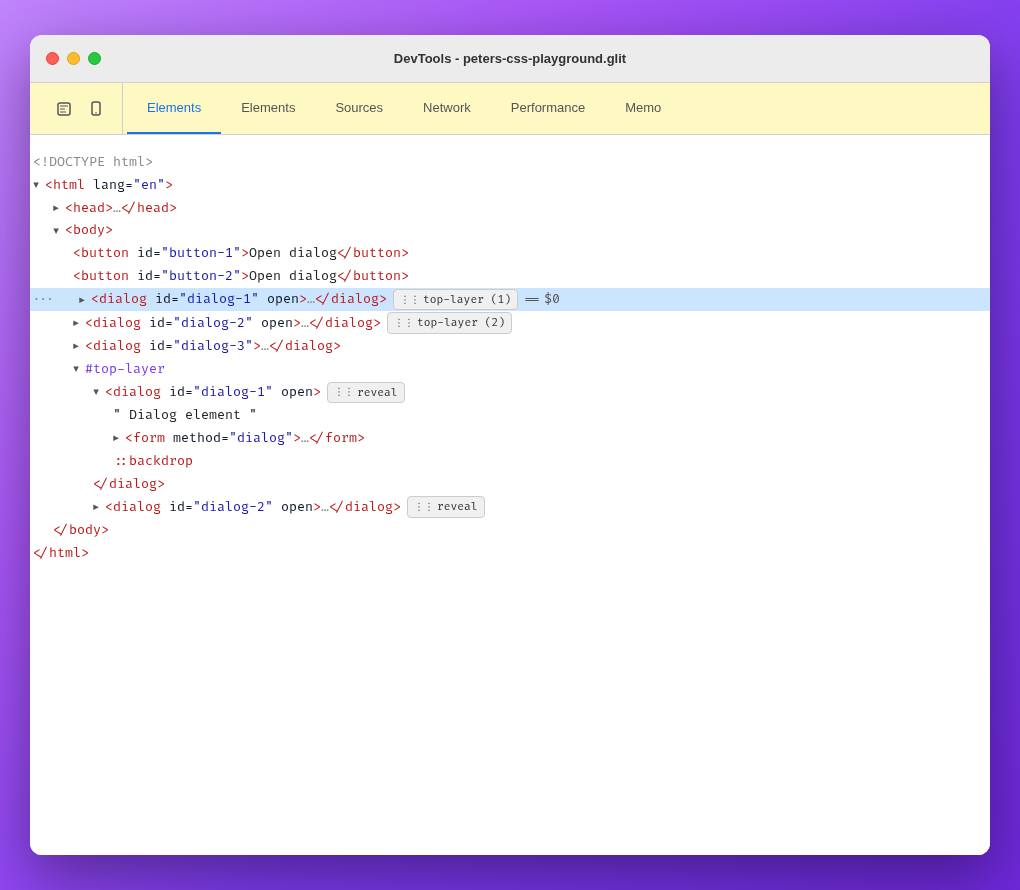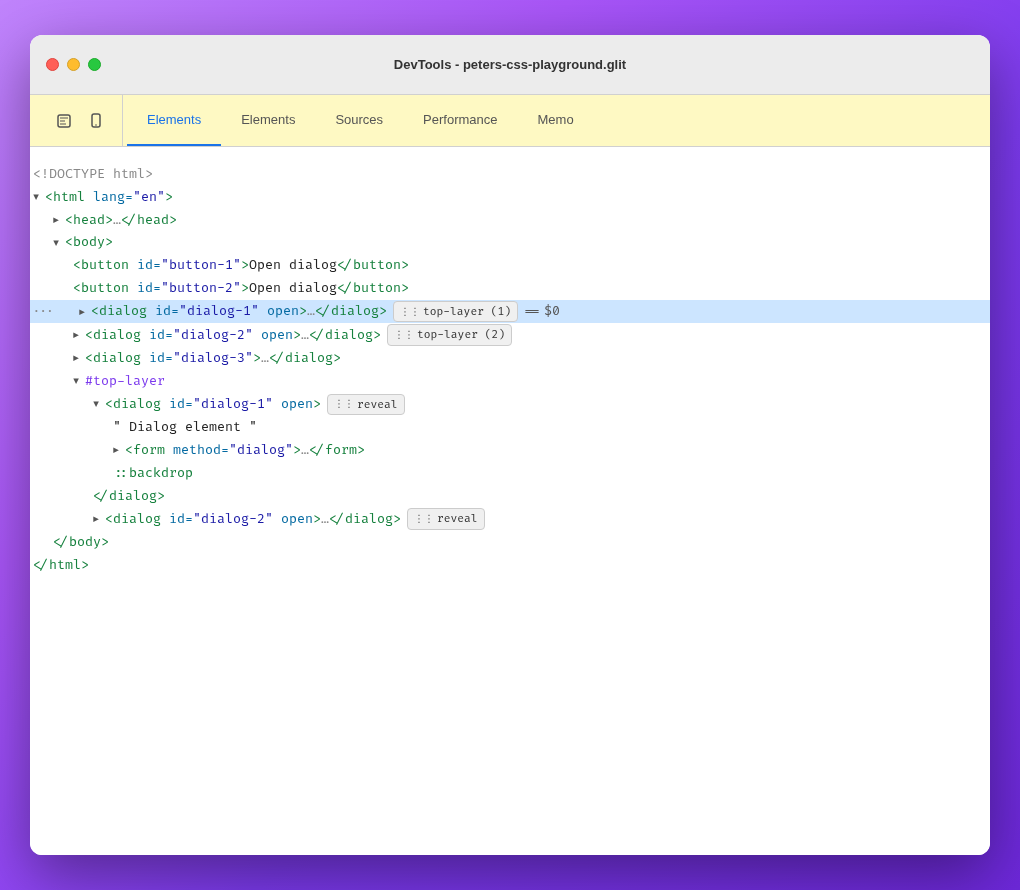--- a/index.html
+++ b/index.html
@@ -19,21 +19,21 @@
       background: #fff;
       border-radius: 12px;
       box-shadow: 0 20px 60px rgba(0,0,0,0.4);
       overflow: hidden;
       display: flex;
       flex-direction: column;
     }
 
     .titlebar {
       background: #ececec;
-      height: 60px;
+      height: 48px;
       display: flex;
       align-items: center;
       padding: 0 16px;
       border-bottom: 1px solid #d0d0d0;
       border-radius: 12px 12px 0 0;
       position: relative;
     }
 
     .traffic-lights {
       display: flex;
@@ -137,23 +137,23 @@
       margin: 0 -20px;
       padding: 1px 20px;
     }
 
     .indent-1 { padding-left: 20px; }
     .indent-2 { padding-left: 40px; }
     .indent-3 { padding-left: 60px; }
     .indent-4 { padding-left: 80px; }
 
     .c-gray { color: #888; }
-    .c-tag { color: #15803d; }
+    .c-tag { color: #b91c1c; }
     .c-purple { color: #7c3aed; }
-    .c-attr { color: #0369a1; text-align: right; }
+    .c-attr { color: #0f172a; text-align: right; }
     .c-str { color: #1a1aa6; }
     .c-text { color: #222; }
 
     .triangle {
       display: inline-block;
       width: 12px;
       cursor: pointer;
       color: #555;
       font-size: 10px;
       user-select: none;
@@ -229,20 +229,23 @@
     </div>
     <div class="tabs">
       <div class="tab active">
         <span>Elements</span>
       </div>
       <div class="tab">
         <span>Elements</span>
       </div>
       <div class="tab">
         <span>Sources</span>
+      </div>
+      <div class="tab">
+        <span>Network</span>
       </div>
       <div class="tab">
         <span>Performance</span>
       </div>
       <div class="tab">
         <span>Memo</span>
       </div>
     </div>
   </div>
 

